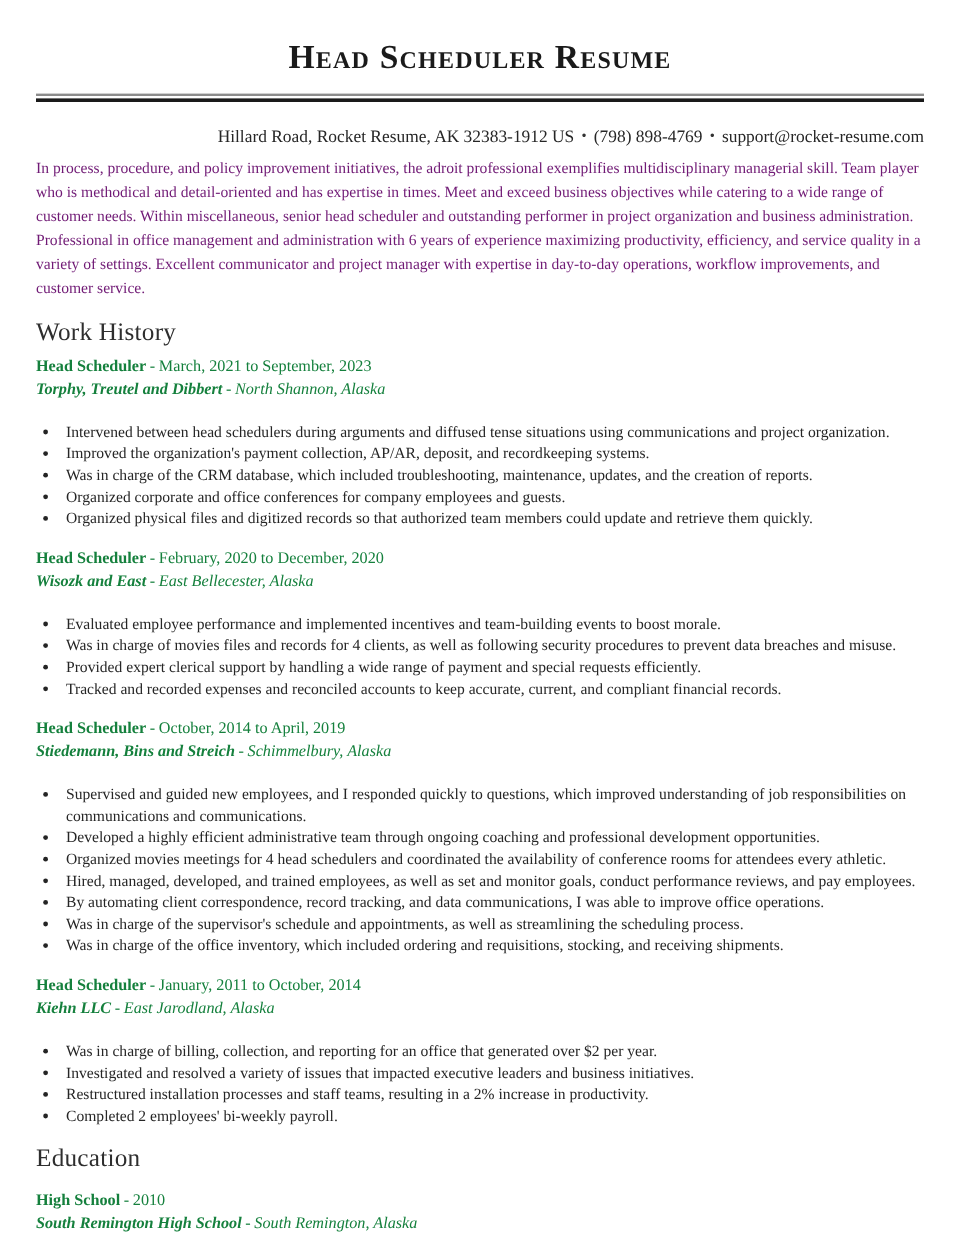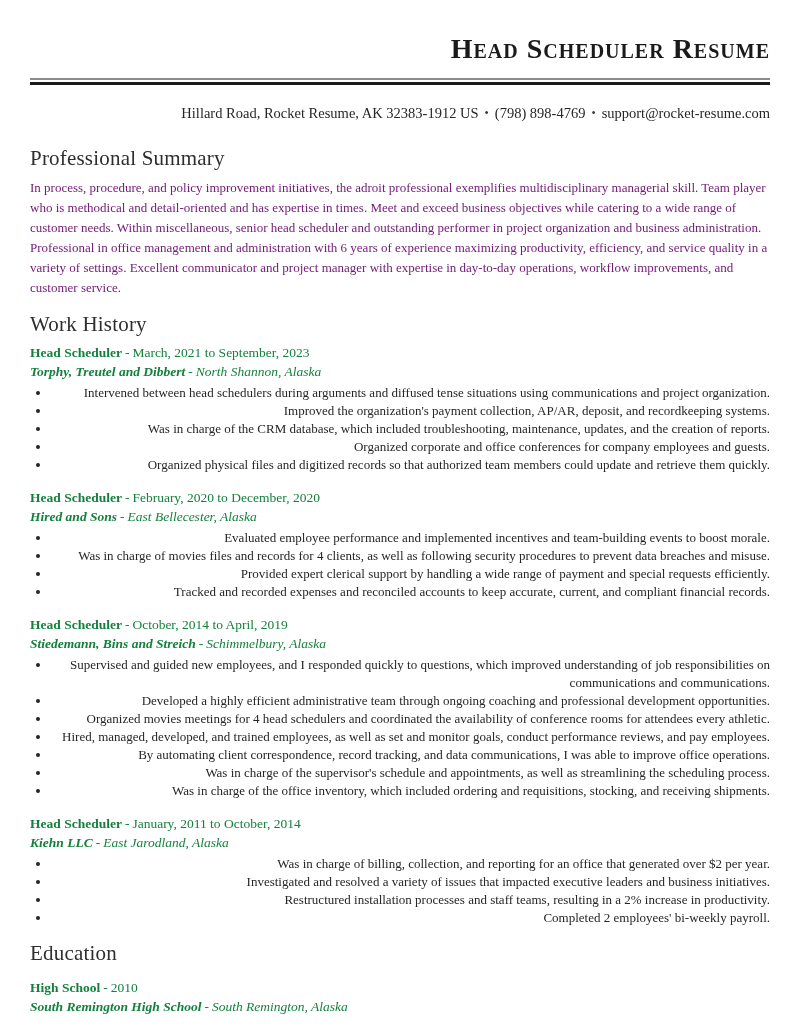--- a/index.html
+++ b/index.html
@@ -8,21 +8,21 @@
     height: 1035px;
     background: #ffffff;
     font-family: "Liberation Serif", "DejaVu Serif", serif;
     color: #232323;
     overflow: hidden;
   }
   .page { padding: 0 30px; }
 
   .resume-title {
     margin: 32px 0 0;
-    text-align: right;
+    text-align: center;
     font-size: 28px;
     line-height: 34px;
     font-weight: 700;
     font-variant: small-caps;
     letter-spacing: 1px;
     color: #1a1a1a;
   }
 
   .divider {
     margin-top: 12px;
@@ -70,24 +70,23 @@
     margin: 0;
     font-size: 13.5px;
     line-height: 19px;
     color: #15803d;
   }
   .italic { font-style: italic; }
   .b { font-weight: 700; }
   .dash { margin: 0 3px; }
 
   ul.bullets {
-    margin: 3px 0 0;
+    margin: 18px 0 0;
     padding: 0 0 0 25px;
     list-style: none;
-    text-align: right;
   }
   ul.bullets li {
     position: relative;
     font-size: 13px;
     line-height: 18px;
     color: #262626;
   }
   ul.bullets li::before {
     content: "";
     position: absolute;
@@ -105,42 +104,41 @@
 <body>
 
 <div class="page">
 
   <h1 class="resume-title">Head Scheduler Resume</h1>
 
   <div class="divider"></div>
 
   <p class="contact"><span>Hillard Road, Rocket Resume, AK 32383-1912 US</span><span class="sep">•</span><span>(798) 898-4769</span><span class="sep">•</span><span>support@rocket-resume.com</span></p>
 
-  <h2 class="section-heading">Professional Summary</h2>
   <p class="summary-text">In process, procedure, and policy improvement initiatives, the adroit professional exemplifies multidisciplinary managerial skill. Team player who is methodical and detail-oriented and has expertise in times. Meet and exceed business objectives while catering to a wide range of customer needs. Within miscellaneous, senior head scheduler and outstanding performer in project organization and business administration. Professional in office management and administration with 6 years of experience maximizing productivity, efficiency, and service quality in a variety of settings. Excellent communicator and project manager with expertise in day-to-day operations, workflow improvements, and customer service.</p>
 
   <h2 class="section-heading tight">Work History</h2>
 
   <div class="jobs">
 
     <div class="job">
       <p class="job-line"><span class="b">Head Scheduler</span><span class="dash">-</span><span>March, 2021 to September, 2023</span></p>
       <p class="job-line italic"><span class="b">Torphy, Treutel and Dibbert</span><span class="dash">-</span><span>North Shannon, Alaska</span></p>
       <ul class="bullets">
         <li>Intervened between head schedulers during arguments and diffused tense situations using communications and project organization.</li>
         <li>Improved the organization's payment collection, AP/AR, deposit, and recordkeeping systems.</li>
         <li>Was in charge of the CRM database, which included troubleshooting, maintenance, updates, and the creation of reports.</li>
         <li>Organized corporate and office conferences for company employees and guests.</li>
         <li>Organized physical files and digitized records so that authorized team members could update and retrieve them quickly.</li>
       </ul>
     </div>
 
     <div class="job">
       <p class="job-line"><span class="b">Head Scheduler</span><span class="dash">-</span><span>February, 2020 to December, 2020</span></p>
-      <p class="job-line italic"><span class="b">Hired and Sons</span><span class="dash">-</span><span>East Bellecester, Alaska</span></p>
+      <p class="job-line italic"><span class="b">Wisozk and East</span><span class="dash">-</span><span>East Bellecester, Alaska</span></p>
       <ul class="bullets">
         <li>Evaluated employee performance and implemented incentives and team-building events to boost morale.</li>
         <li>Was in charge of movies files and records for 4 clients, as well as following security procedures to prevent data breaches and misuse.</li>
         <li>Provided expert clerical support by handling a wide range of payment and special requests efficiently.</li>
         <li>Tracked and recorded expenses and reconciled accounts to keep accurate, current, and compliant financial records.</li>
       </ul>
     </div>
 
     <div class="job">
       <p class="job-line"><span class="b">Head Scheduler</span><span class="dash">-</span><span>October, 2014 to April, 2019</span></p>

